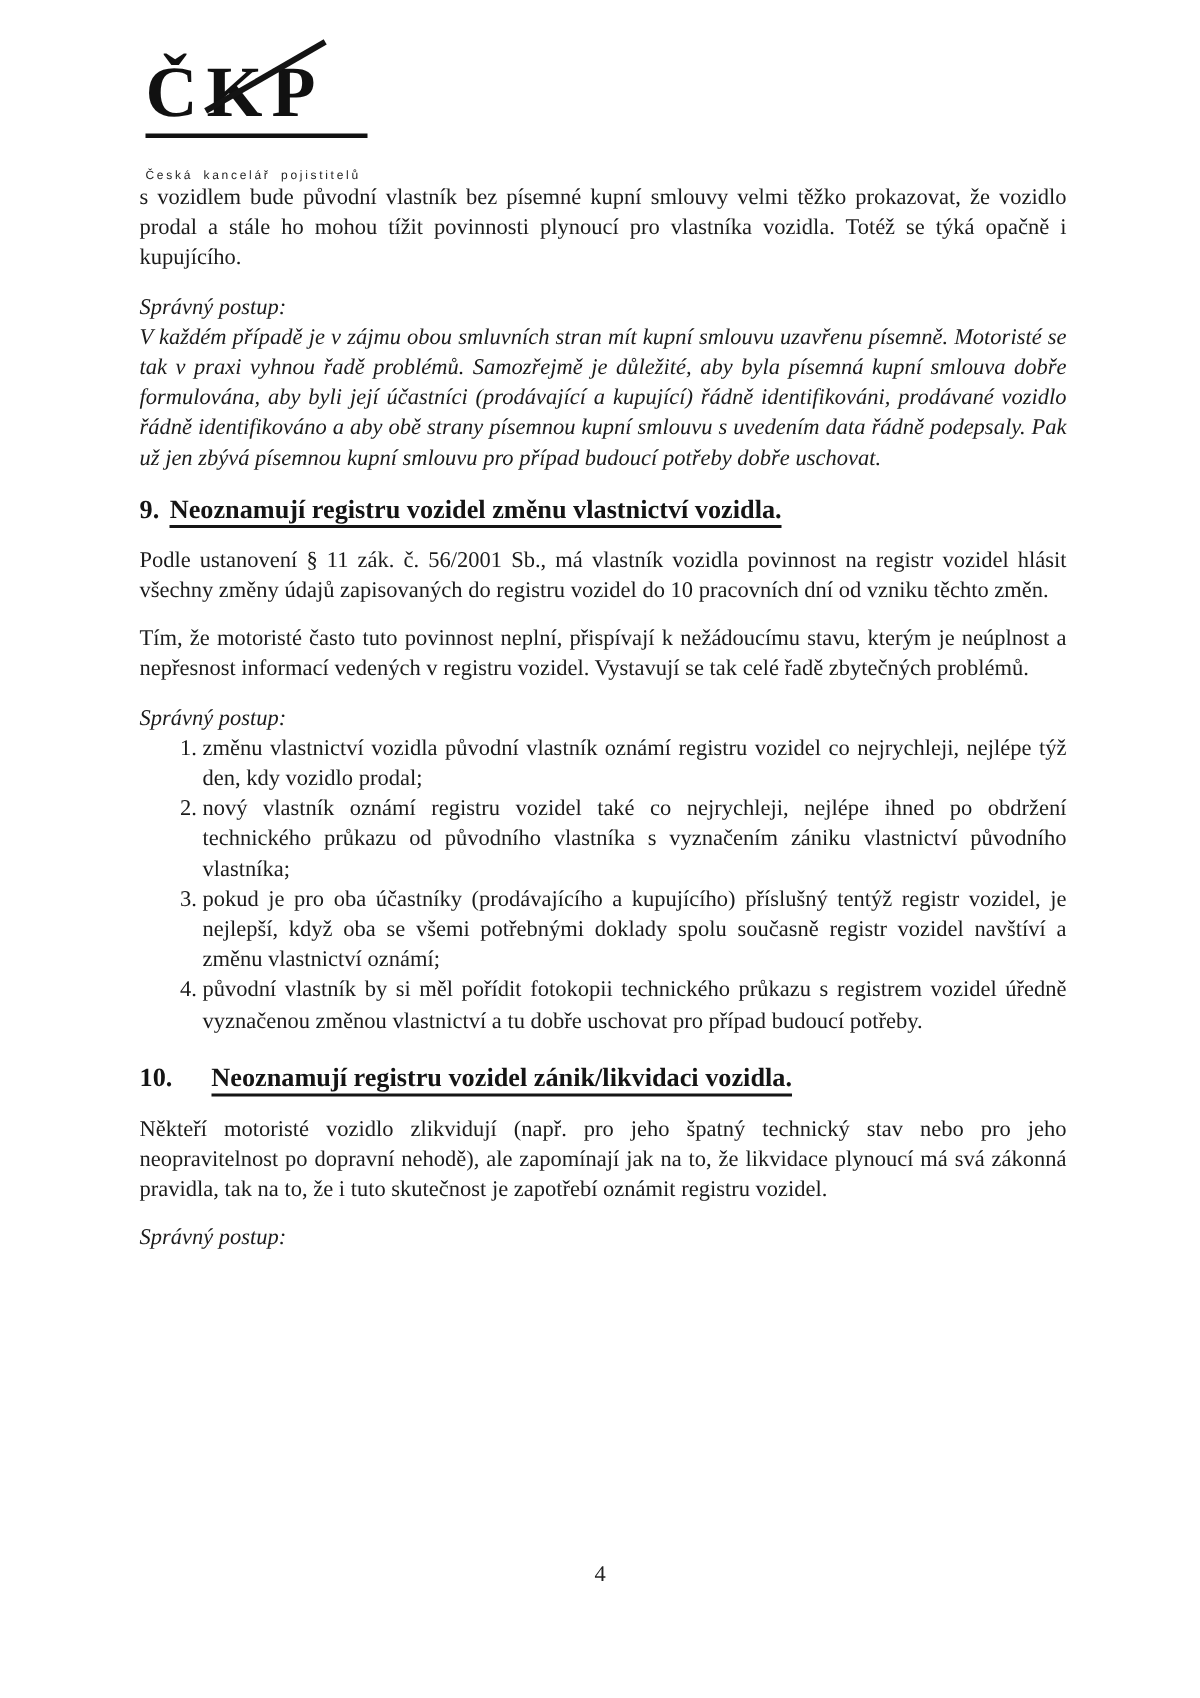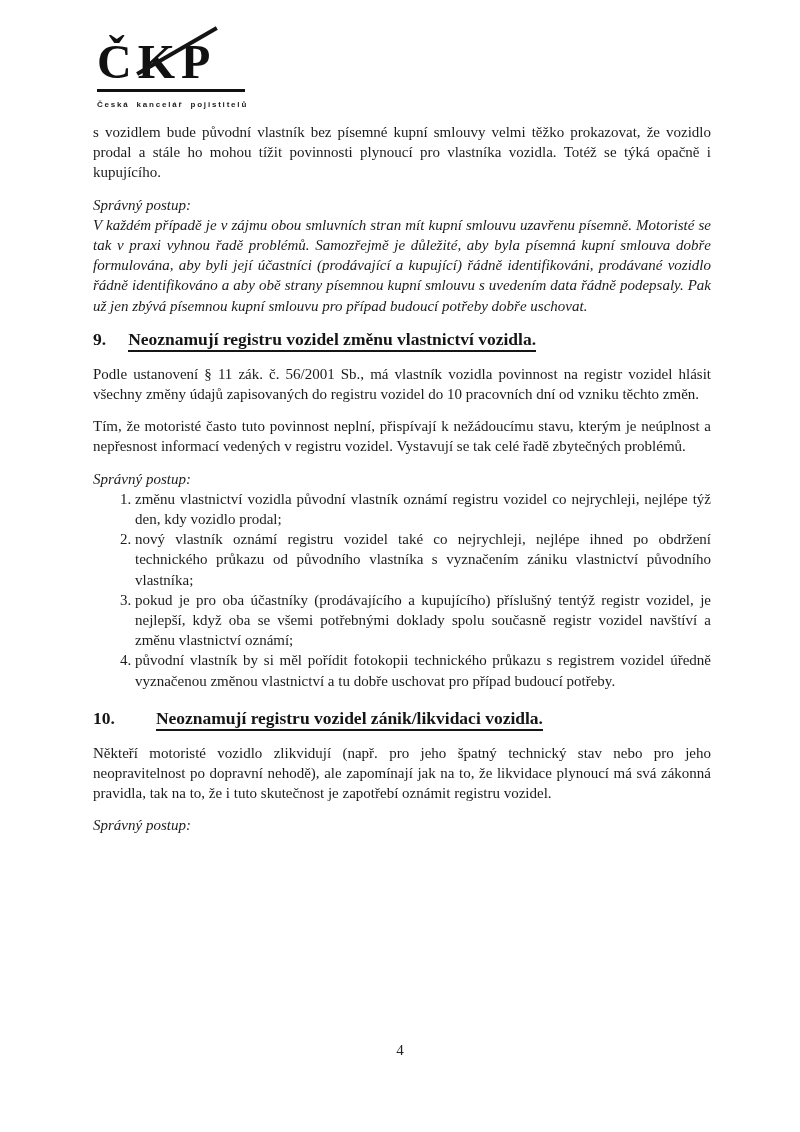--- a/index.html
+++ b/index.html
@@ -44,25 +44,25 @@
     transform-origin: left center;
   }
   .logo-rule {
     width: 148px;
     height: 3px;
     background: #111;
     margin-top: 1px;
   }
   .logo-subtitle {
     font-family: "Liberation Sans", sans-serif;
-    font-weight: bold;
+    font-weight: normal;
     font-size: 8px;
     letter-spacing: 1.8px;
     word-spacing: 3px;
-    margin-top: 8px;
+    margin-top: 20px;
     color: #222;
     white-space: nowrap;
   }
 
   
   .content {
     position: absolute;
     left: 93px;
     top: 122px;
     width: 618px;
@@ -88,21 +88,20 @@
     font-size: 17.5px;
     line-height: 22px;
     font-weight: bold;
     color: #151515;
   }
   .h-num { margin-right: 7px; }
   .h-num.wide { margin-right: 26px; }
   .h-title {
     border-bottom: 2px solid currentColor;
     padding-bottom: 1px;
-    margin-left: 15px;
   }
   .postup-list {
     margin: 0 0 16px 0;
     padding-left: 42px;
   }
   .postup-list li {
     text-align: justify;
   }
   .page-number {
     position: absolute;

